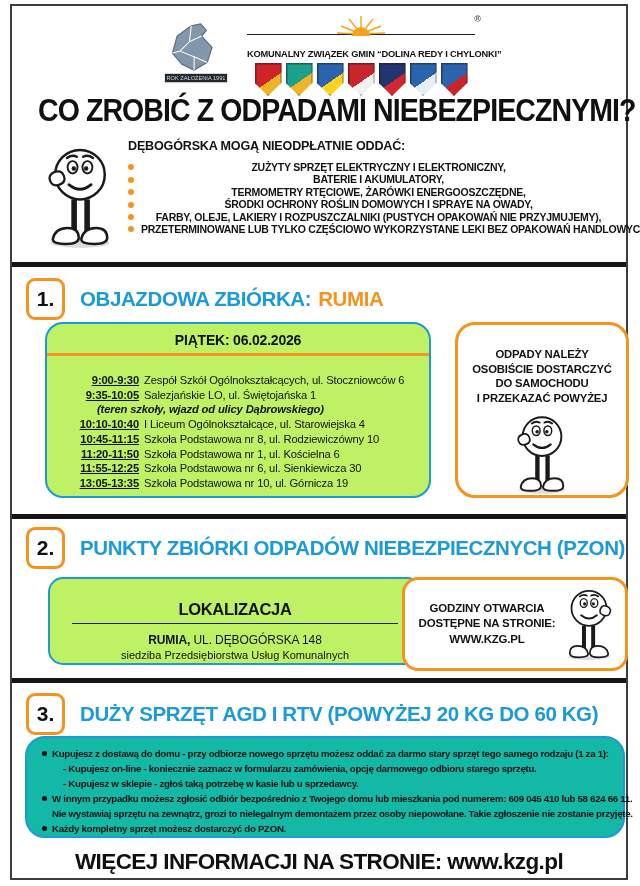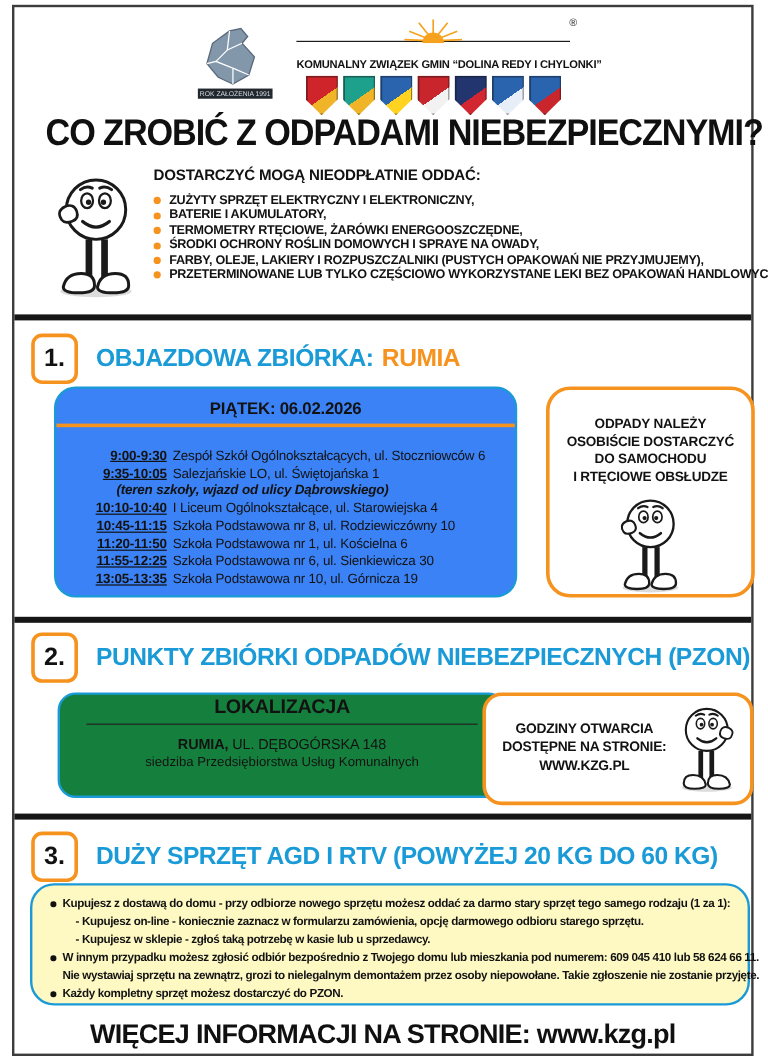--- a/index.html
+++ b/index.html
@@ -18,65 +18,65 @@
   .crest{width:27px;height:33px;clip-path:polygon(0 0,100% 0,100% 60%,50% 100%,0 60%);
          box-shadow:inset 0 0 0 1.5px rgba(20,20,20,.45);}
 
   
   .title{position:absolute;top:88px;left:0;width:100%;text-align:center;font-weight:bold;font-size:31px;line-height:34px;letter-spacing:-1px;color:#101010;}
   .title-inner{display:inline-block;transform:scaleX(0.92);white-space:nowrap;}
   .intro{position:absolute;top:133px;left:20px;right:10px;height:120px;}
   .mascot-wave{position:absolute;left:8px;top:6px;width:80px;height:104px;}
   .intro-head{margin-left:96px;font-size:12.6px;font-weight:bold;letter-spacing:-0.2px;}
   .intro-list{margin:8px 0 0 96px;}
-  .intro-item{position:relative;padding-left:13px;font-size:10.5px;font-weight:bold;line-height:12.4px;letter-spacing:-0.25px;white-space:nowrap;}
+  .intro-item{position:relative;padding-left:13px;font-size:10.5px;font-weight:bold;line-height:12.4px;letter-spacing:-0.25px;white-space:nowrap;text-align:center;}
   .intro-item::before{content:"";position:absolute;left:0;top:3.4px;width:6px;height:6px;border-radius:50%;background:var(--orange,#f6921e);}
 
   
   .bar{position:absolute;left:0;width:100%;height:5px;background:#161616;}
   .bar1{top:256px;} .bar2{top:508px;} .bar3{top:672px;}
   .sec-head{position:absolute;left:14px;display:flex;align-items:center;gap:15px;}
   .sec1-head{top:272px;} .sec2-head{top:521px;} .sec3-head{top:687px;}
   .badge{width:33px;height:36px;border:3px solid var(--orange,#f6921e);border-radius:9px;background:#fff;
          display:flex;align-items:center;justify-content:center;font-size:21px;font-weight:bold;color:#111;}
   .sec-title{font-size:20.5px;font-weight:bold;color:var(--blue,#1a9ad6);letter-spacing:-0.4px;white-space:nowrap;}
   .sec-title .city{color:var(--orange,#f6921e);margin-left:7px;}
 
   
   .sched-box{position:absolute;left:33px;top:316px;width:386px;height:176px;border:2.5px solid var(--blue,#1a9ad6);
-             border-radius:18px;box-sizing:border-box;background:#3b82f6;padding:6px 12px 6px;}
+             border-radius:18px;box-sizing:border-box;background:#bef264;padding:6px 12px 6px;}
   .sched-title{text-align:center;font-weight:bold;font-size:14px;letter-spacing:-0.2px;
                margin:0 -12px;padding:2px 0 5px;border-bottom:3px solid var(--orange,#f6921e);}
   .sched-rows{margin-top:17px;}
   .sched-row{display:grid;grid-template-columns:80px 1fr;column-gap:5px;font-size:11.2px;line-height:14.7px;letter-spacing:-0.15px;}
   .time{font-weight:bold;text-decoration:underline;text-align:right;white-space:nowrap;}
   .place{white-space:nowrap;}
   .sched-note{grid-column:1 / -1;font-style:italic;font-weight:bold;margin-left:38px;white-space:nowrap;}
   .note-box{position:absolute;left:443px;top:316px;width:174px;height:176px;border:3px solid var(--orange,#f6921e);
             border-radius:20px;box-sizing:border-box;background:#fff;text-align:center;padding-top:22px;}
   .note-line{font-size:11.3px;font-weight:bold;line-height:14.6px;letter-spacing:-0.2px;}
   .mascot-thumb{width:62px;height:82px;margin-top:8px;}
 
   
   .loc-box{position:absolute;left:36px;top:571px;width:374px;height:88px;border:2.5px solid var(--blue,#1a9ad6);
-           border-radius:15px;box-sizing:border-box;background:#15803d;text-align:center;padding-top:1px;}
+           border-radius:15px;box-sizing:border-box;background:#bef264;text-align:center;padding-top:21px;}
   .loc-title{font-size:16.5px;font-weight:bold;letter-spacing:-0.3px;}
   .loc-divider{width:88%;margin:4px auto 9px;border-top:1.6px solid #222;}
   .loc-addr{font-size:12px;letter-spacing:-0.1px;}
   .loc-addr .city{font-weight:bold;}
   .loc-sub{font-size:11px;margin-top:2px;text-align:center;}
   .hours-box{position:absolute;left:390px;top:571px;width:226px;height:94px;border:3px solid var(--orange,#f6921e);
              border-radius:16px;box-sizing:border-box;background:#fff;display:flex;align-items:center;padding:4px 8px;}
   .hours-text{flex:1;text-align:center;}
   .hours-line{font-size:11.5px;font-weight:bold;line-height:15.5px;letter-spacing:-0.2px;white-space:nowrap;}
   .mascot-point{width:56px;height:76px;transform:scaleX(-1);flex:0 0 auto;}
 
   
   .big-box{position:absolute;left:13px;top:730px;width:600px;height:102px;border:2.5px solid var(--blue,#1a9ad6);
-           border-radius:20px;box-sizing:border-box;background:#fef9c3;padding:8px 14px 0;}
+           border-radius:20px;box-sizing:border-box;background:#14b8a6;padding:8px 14px 0;}
   .s3-row{font-size:9.7px;font-weight:bold;line-height:15px;letter-spacing:-0.3px;white-space:nowrap;}
   .b0{position:relative;padding-left:11px;}
   .b0::before{content:"";position:absolute;left:1px;top:5.3px;width:4.6px;height:4.6px;border-radius:50%;background:#111;}
   .s1{padding-left:22px;}
   .c0{padding-left:11px;}
 
   .footer{position:absolute;top:843px;left:0;width:100%;text-align:center;font-size:22.5px;font-weight:bold;letter-spacing:-0.6px;color:#101010;}
 </style>
 </head>
 <body>
@@ -149,21 +149,21 @@
     </div>
 
     <div class="title">
       <span class="title-inner">CO ZROBIĆ Z ODPADAMI NIEBEZPIECZNYMI?</span>
     </div>
 
     <div class="intro">
       <svg class="mascot-wave">
           <use href="#mascot"></use>
         </svg>
-      <div class="intro-head">DOSTARCZYĆ MOGĄ NIEODPŁATNIE ODDAĆ:</div>
+      <div class="intro-head">DĘBOGÓRSKA MOGĄ NIEODPŁATNIE ODDAĆ:</div>
       <div class="intro-list">
 
           <div class="intro-item">ZUŻYTY SPRZĘT ELEKTRYCZNY I ELEKTRONICZNY,</div>
 
           <div class="intro-item">BATERIE I AKUMULATORY,</div>
 
           <div class="intro-item">TERMOMETRY RTĘCIOWE, ŻARÓWKI ENERGOOSZCZĘDNE,</div>
 
           <div class="intro-item">ŚRODKI OCHRONY ROŚLIN DOMOWYCH I SPRAYE NA OWADY,</div>
 
@@ -233,21 +233,21 @@
 
     <div class="note-box">
       <div>
 
           <div class="note-line">ODPADY NALEŻY</div>
 
           <div class="note-line">OSOBIŚCIE DOSTARCZYĆ</div>
 
           <div class="note-line">DO SAMOCHODU</div>
 
-          <div class="note-line">I RTĘCIOWE OBSŁUDZE</div>
+          <div class="note-line">I PRZEKAZAĆ POWYŻEJ</div>
         </div>
       <svg class="mascot-thumb">
           <use href="#mascot"></use>
         </svg>
     </div>
 
     <div class="bar bar2" style="background: rgb(22, 22, 22);"></div>
 
     <div class="sec-head sec2-head">
       <div class="badge">2.</div>

